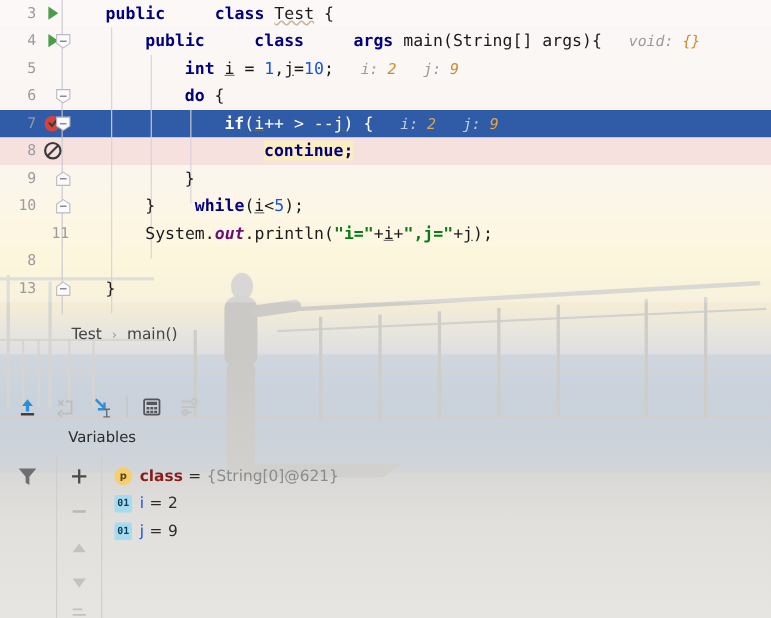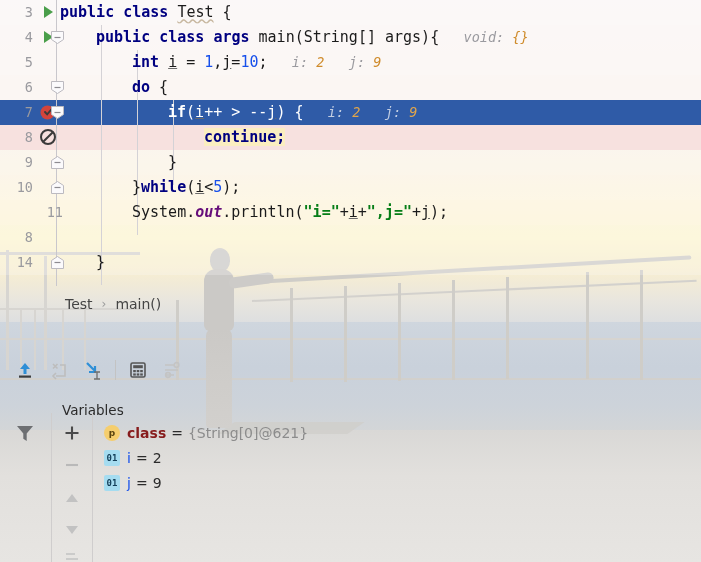--- a/index.html
+++ b/index.html
@@ -35,21 +35,21 @@
   #editor{position:absolute;left:0;top:0;width:701px;height:286px;z-index:2;}
   .linebg{position:absolute;left:0;width:701px;height:25px;}
   .gutter{position:absolute;left:0;top:0;width:93px;height:286px;z-index:3;}
   .lnum{position:absolute;left:0;width:33px;text-align:right;
         font-family:"DejaVu Sans Mono","Liberation Mono",monospace;font-size:13.5px;color:#9a9a9f;}
   .gicon{position:absolute;left:38px;width:22px;height:22px;}
   .foldcol{position:absolute;left:56px;top:0;width:1px;height:286px;background:#c9c7cc;}
   .fold{position:absolute;left:50px;width:15px;height:15px;}
   .codeline{position:absolute;left:60px;white-space:pre;
      font-family:"DejaVu Sans Mono","Liberation Mono",monospace;font-size:15px;line-height:25px;color:#1b1b1b;z-index:4;}
-  .kw{color:#000080;font-weight:bold;}
+  .kw{color:#000080;font-weight:bold;margin-left:36px;}
   .num{color:#1750eb;}
   .str{color:#067d17;font-weight:bold;}
   .fld{color:#660e7a;font-style:italic;font-weight:bold;}
   .var{text-decoration:underline;text-decoration-color:#6a6a6a;}
   .warn{text-decoration:underline;text-decoration-style:wavy;text-decoration-color:#c8b8a0;}
   .hint{color:#9a9a9f;font-style:italic;font-size:13.5px;}
   .hintv{color:#cf8b2b;font-style:italic;font-size:13.5px;}
   .sel .hint{color:#c3cee3;}
   .sel .hintv{color:#e3a64a;}
   .sel{color:#ffffff;}
@@ -61,21 +61,21 @@
      display:flex;align-items:center;font-size:14px;color:#444;}
   #breadcrumb .crumb{padding:0 2px;}
   #breadcrumb .sep{color:#9b9b9b;font-size:12px;padding:0 7px;}
   
   #dbgbar{position:absolute;left:0;top:350px;width:701px;height:40px;z-index:5;
      display:flex;align-items:center;}
   .tbtn{width:34px;height:30px;display:flex;align-items:center;justify-content:center;}
   .tsep{width:1px;height:20px;background:#c3c3c3;margin:0 5px;}
   
   #varsheader{position:absolute;left:55px;top:390px;width:646px;height:28px;z-index:5;
-     display:flex;align-items:flex-end;font-size:13.5px;color:#2b2b2b;padding-left:7px;box-sizing:border-box;}
+     display:flex;align-items:flex-start;font-size:13.5px;color:#2b2b2b;padding-left:7px;box-sizing:border-box;}
   #leftstrip{position:absolute;left:0;top:413px;width:51px;height:149px;z-index:5;}
   #leftstrip .filt{position:absolute;left:13px;top:8px;width:24px;height:24px;}
   #toolcol{position:absolute;left:51px;top:413px;width:40px;height:149px;z-index:5;
      border-left:1px solid #cfcdcd;border-right:1px solid #cfcdcd;}
   #toolcol .tc{position:absolute;left:8px;width:24px;height:24px;display:flex;align-items:center;justify-content:center;}
   #varslist{position:absolute;left:92px;top:413px;width:609px;height:149px;z-index:5;}
   .vrow{position:absolute;left:12px;height:25px;display:flex;align-items:center;font-size:14px;}
   .vicon{width:16px;height:16px;border-radius:50%;margin-right:7px;display:flex;align-items:center;
       justify-content:center;font-size:9px;font-weight:bold;color:#5a4410;background:#f5ce6e;flex:none;}
   .vicon.prim{border-radius:2px;background:#a5dcf0;color:#14405a;font-family:"DejaVu Sans Mono",monospace;}
@@ -193,21 +193,21 @@
           <path d="M7.5 1.5 l6 4 v8 h-12 v-8 Z" fill="#fbfafc" stroke="#bcbac0" stroke-width="1"></path>
           <path d="M4.5 7.5 h6" stroke="#8d8b91" stroke-width="1.2"></path>
         </svg></div>
       <div class="lnum" style="top: 179px;">10</div>
       <div class="fold" style="top: 180px;"><svg width="15" height="15" viewBox="0 0 15 15">
           <path d="M7.5 1.5 l6 4 v8 h-12 v-8 Z" fill="#fbfafc" stroke="#bcbac0" stroke-width="1"></path>
           <path d="M4.5 7.5 h6" stroke="#8d8b91" stroke-width="1.2"></path>
         </svg></div>
       <div class="lnum" style="top: 204px; margin-left: 30px;">11</div>
       <div class="lnum" style="top: 229px;">8</div>
-      <div class="lnum" style="top: 254px;">14</div>
+      <div class="lnum" style="top: 254px;">13</div>
       <div class="fold" style="top: 255px;"><svg width="15" height="15" viewBox="0 0 15 15">
           <path d="M7.5 1.5 l6 4 v8 h-12 v-8 Z" fill="#fbfafc" stroke="#bcbac0" stroke-width="1"></path>
           <path d="M4.5 7.5 h6" stroke="#8d8b91" stroke-width="1.2"></path>
         </svg></div>
     </div>
 </div>
 
 <div id="breadcrumb">
   <span style="width:63px;display:inline-block"></span>
   <span class="crumb">Test</span>

